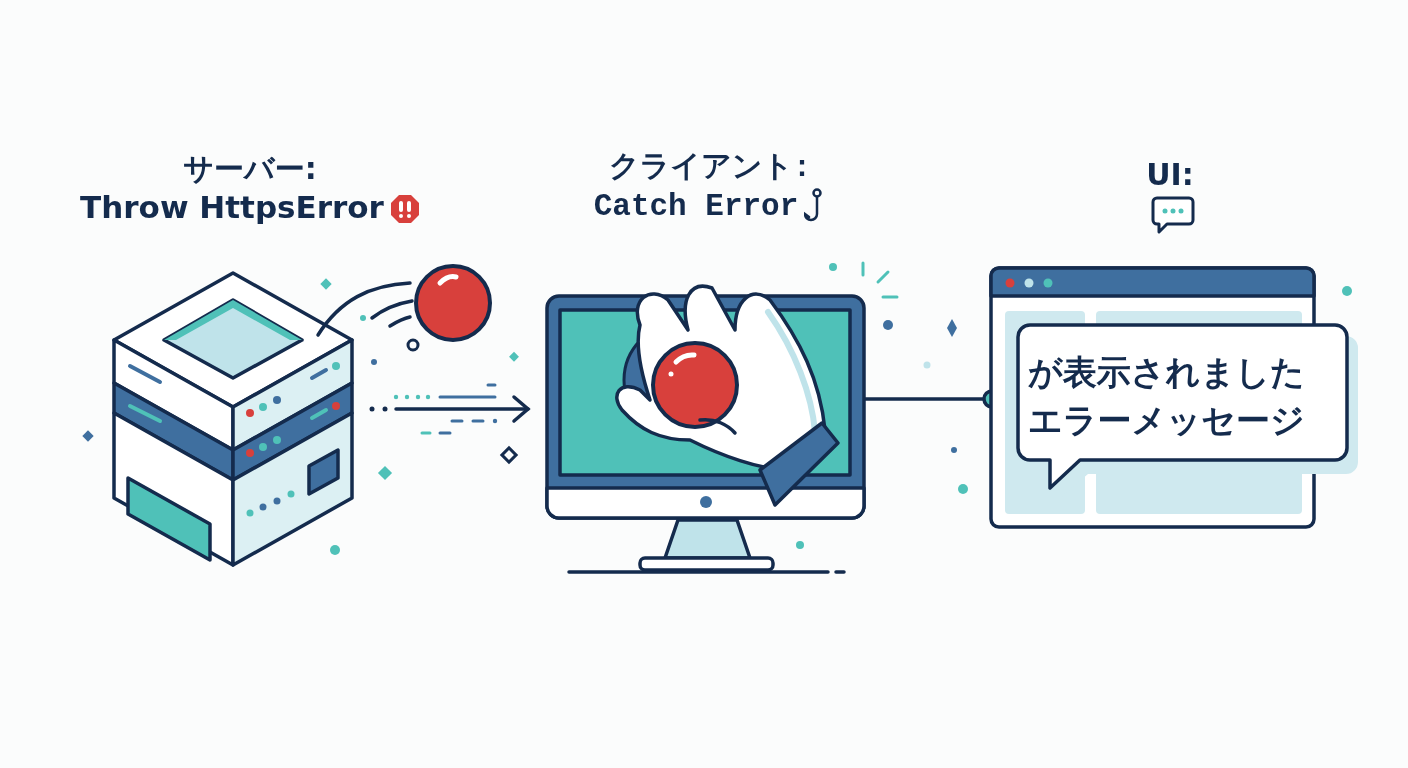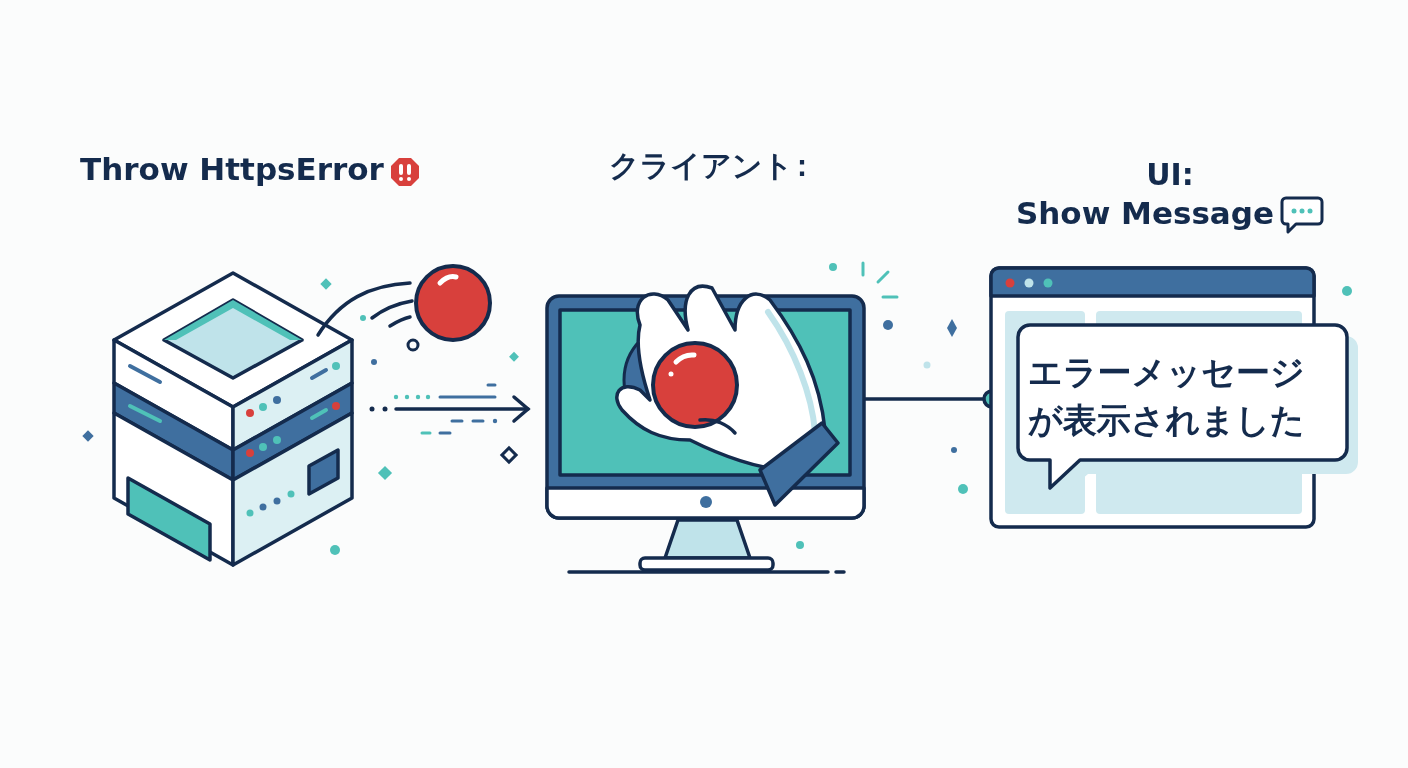--- a/index.html
+++ b/index.html
@@ -150,39 +150,44 @@
   <rect x="1005" y="311" width="80" height="203" rx="4" fill="#cfe9ef"></rect>
   <rect x="1096" y="311" width="206" height="203" rx="4" fill="#cfe9ef"></rect>
 
   <g>
     <path d="M1040,330 h300 a12,12 0 0 1 12,12 v114 a12,12 0 0 1 -12,12 h-258 l-28,24 v-24 h-14 a12,12 0 0 1 -12,-12 v-114 a12,12 0 0 1 12,-12 z" fill="#cfe9ef" transform="translate(6,6)"></path>
     <path d="M1030,325 h305 a12,12 0 0 1 12,12 v111 a12,12 0 0 1 -12,12 h-255 l-30,28 v-28 h-20 a12,12 0 0 1 -12,-12 v-111 a12,12 0 0 1 12,-12 z" fill="#ffffff" stroke="#142b4d" stroke-width="3.5" stroke-linejoin="round"></path>
   </g>
 </svg>
 
 <div class="title" id="t1">
+  <span class="l1">サーバー:</span>
   <span class="l2"><span>Throw HttpsError</span><svg class="inline-icon" width="30" height="30" viewBox="0 0 30 30">
         <polygon points="9,1 21,1 29,9 29,21 21,29 9,29 1,21 1,9" fill="#d8403c"></polygon>
         <rect x="9" y="7" width="4" height="11" rx="2" fill="#fff"></rect>
         <rect x="17" y="7" width="4" height="11" rx="2" fill="#fff"></rect>
         <circle cx="11" cy="22" r="2" fill="#fff"></circle>
         <circle cx="19" cy="22" r="2" fill="#fff"></circle>
       </svg></span>
 </div>
 
 <div class="title" id="t2">
   <span class="l1">クライアント:</span>
+  <span class="l2"><span>Catch Error</span><svg class="inline-icon" width="22" height="36" viewBox="0 0 22 36">
+        <circle cx="13" cy="5" r="3.5" fill="none" stroke="#142b4d" stroke-width="2.5"></circle>
+        <path d="M13,9 V26 a6,6 0 0 1 -12,0 l4,3" fill="none" stroke="#142b4d" stroke-width="2.5" stroke-linecap="round"></path>
+      </svg></span>
 </div>
 
 <div class="title" id="t3">
   <span class="l1">UI:</span>
-  <span class="l2"><span>Show Message</span><svg class="inline-icon" width="44" height="40" viewBox="0 0 44 40">
+  <span class="l2"><svg class="inline-icon" width="44" height="40" viewBox="0 0 44 40">
         <path d="M6,3 h32 a4,4 0 0 1 4,4 v18 a4,4 0 0 1 -4,4 h-22 l-8,8 v-8 h-2 a4,4 0 0 1 -4,-4 v-18 a4,4 0 0 1 4,-4 z" fill="#fff" stroke="#142b4d" stroke-width="3" stroke-linejoin="round"></path>
         <circle cx="14" cy="16" r="2.5" fill="#4fc1b8"></circle>
         <circle cx="22" cy="16" r="2.5" fill="#4fc1b8"></circle>
         <circle cx="30" cy="16" r="2.5" fill="#4fc1b8"></circle>
       </svg></span>
 </div>
 
 <div class="msg">
+  <div>が表示されました</div>
   <div>エラーメッセージ</div>
-  <div>が表示されました</div>
 </div>
 
 </body></html>

